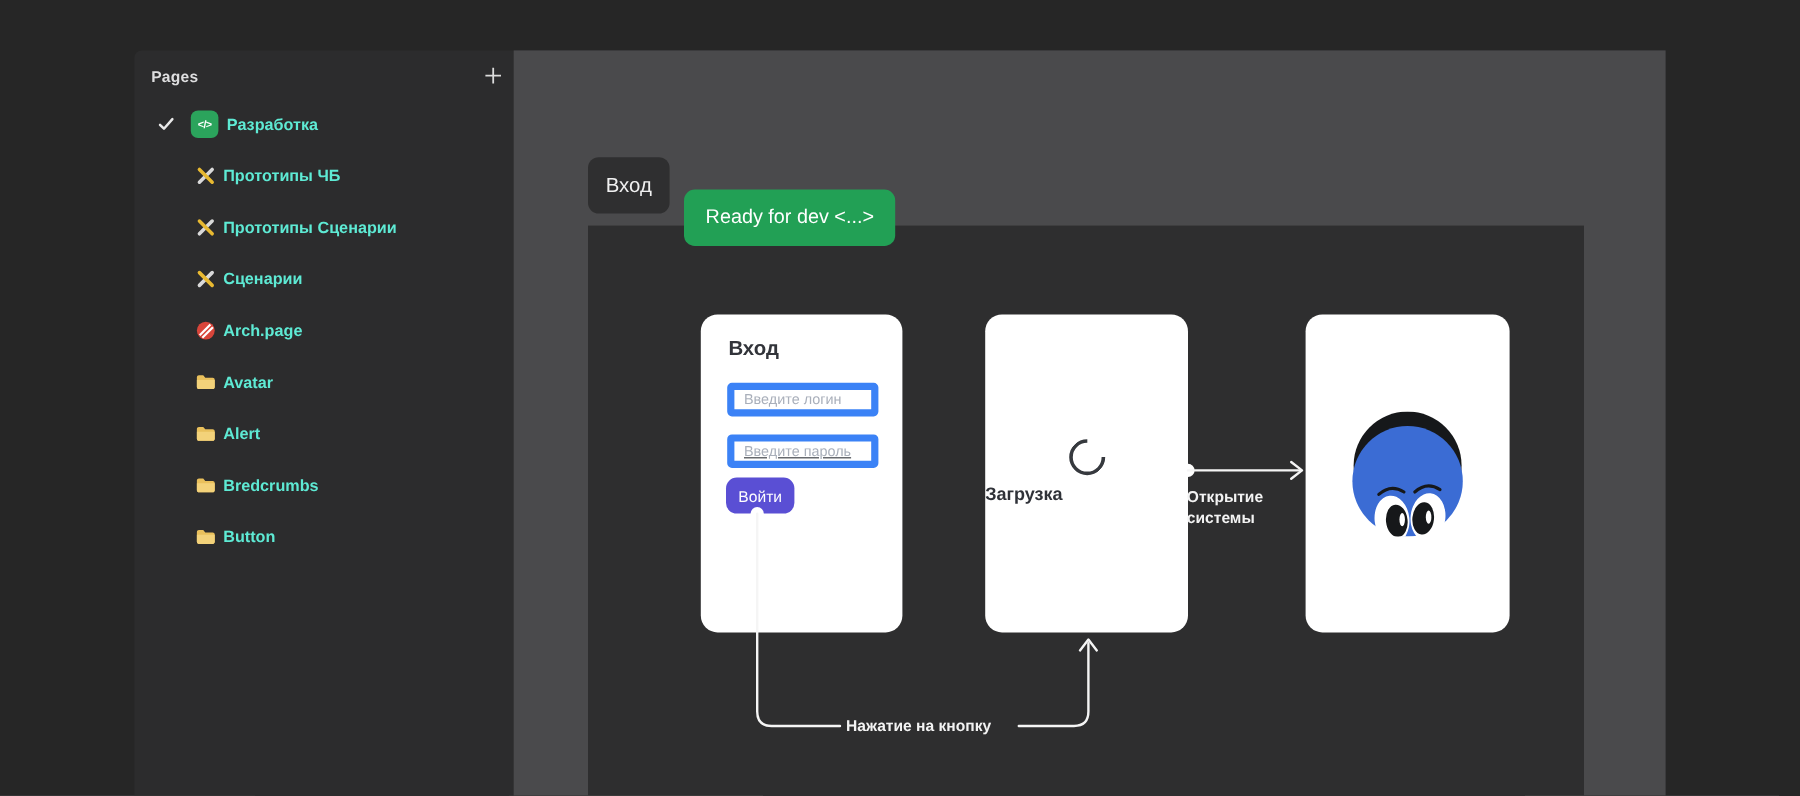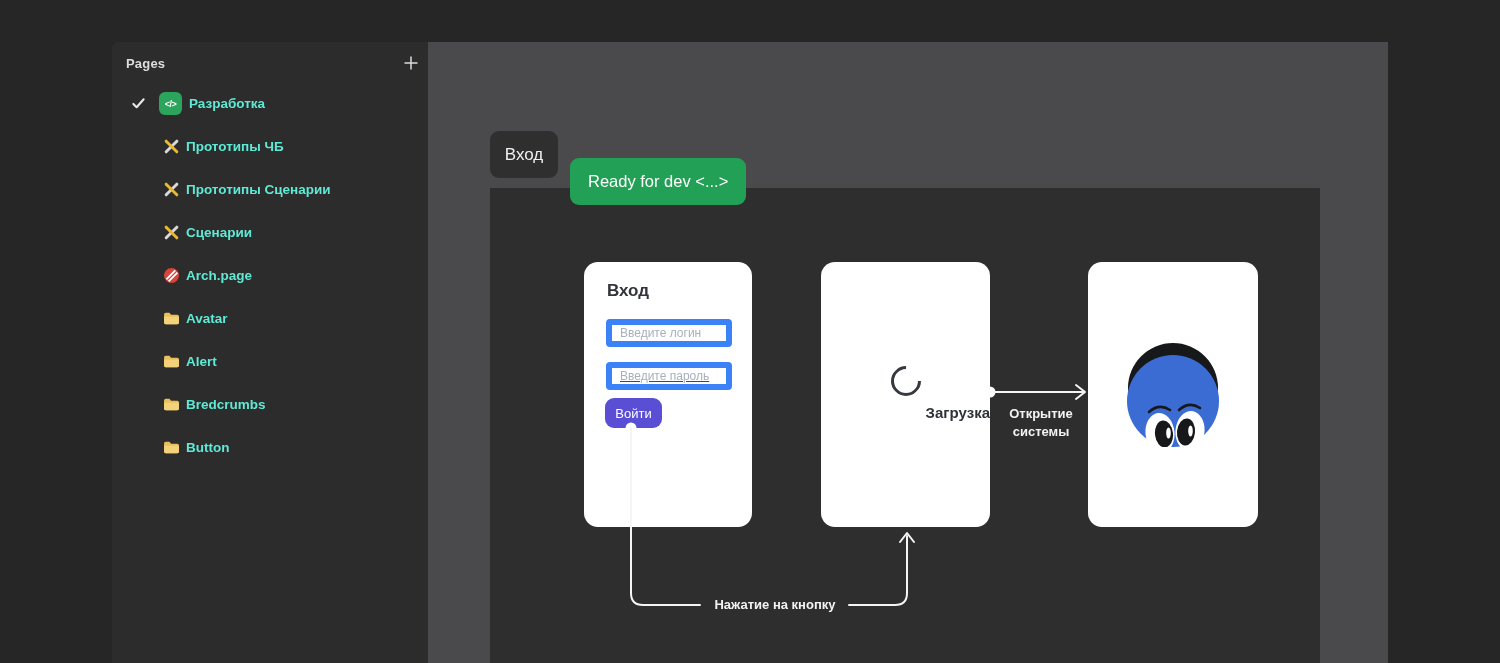--- a/index.html
+++ b/index.html
@@ -90,29 +90,29 @@
     font-family:"Liberation Sans","DejaVu Sans",sans-serif;
   }
 
   .spinner {
     position:absolute; left:50%; margin-left:-15px; top:104px;
     width:30px; height:30px; border-radius:50%;
     border:3.5px solid #36393e; border-top-color:transparent;
     transform:rotate(45deg);
   }
   .load-label {
-    position:absolute; left:0; top:142px; width:100%; text-align:right;
+    position:absolute; left:0; top:142px; width:100%; text-align:left;
     font-size:15px; font-weight:600; color:#2f3238;
   }
   .face-wrap { position:absolute; left:33px; top:81px; width:104px; height:104px; }
 
   
   .flow-svg { position:absolute; left:0; top:0; z-index:5; pointer-events:none; }
   .conn-label {
-    position:absolute; z-index:6; text-align:center;
+    position:absolute; z-index:6; 
     font-size:13px; font-weight:700; color:#f3f3f3; line-height:1.4;
   }
   .lbl-open  { left:561px; top:363px; width:104px; }
   .lbl-press { left:277px; top:554px; width:140px; white-space:nowrap; }
 </style>
 </head>
 <body>
 
 <div class="sidebar">
   <div class="sidebar-header">

